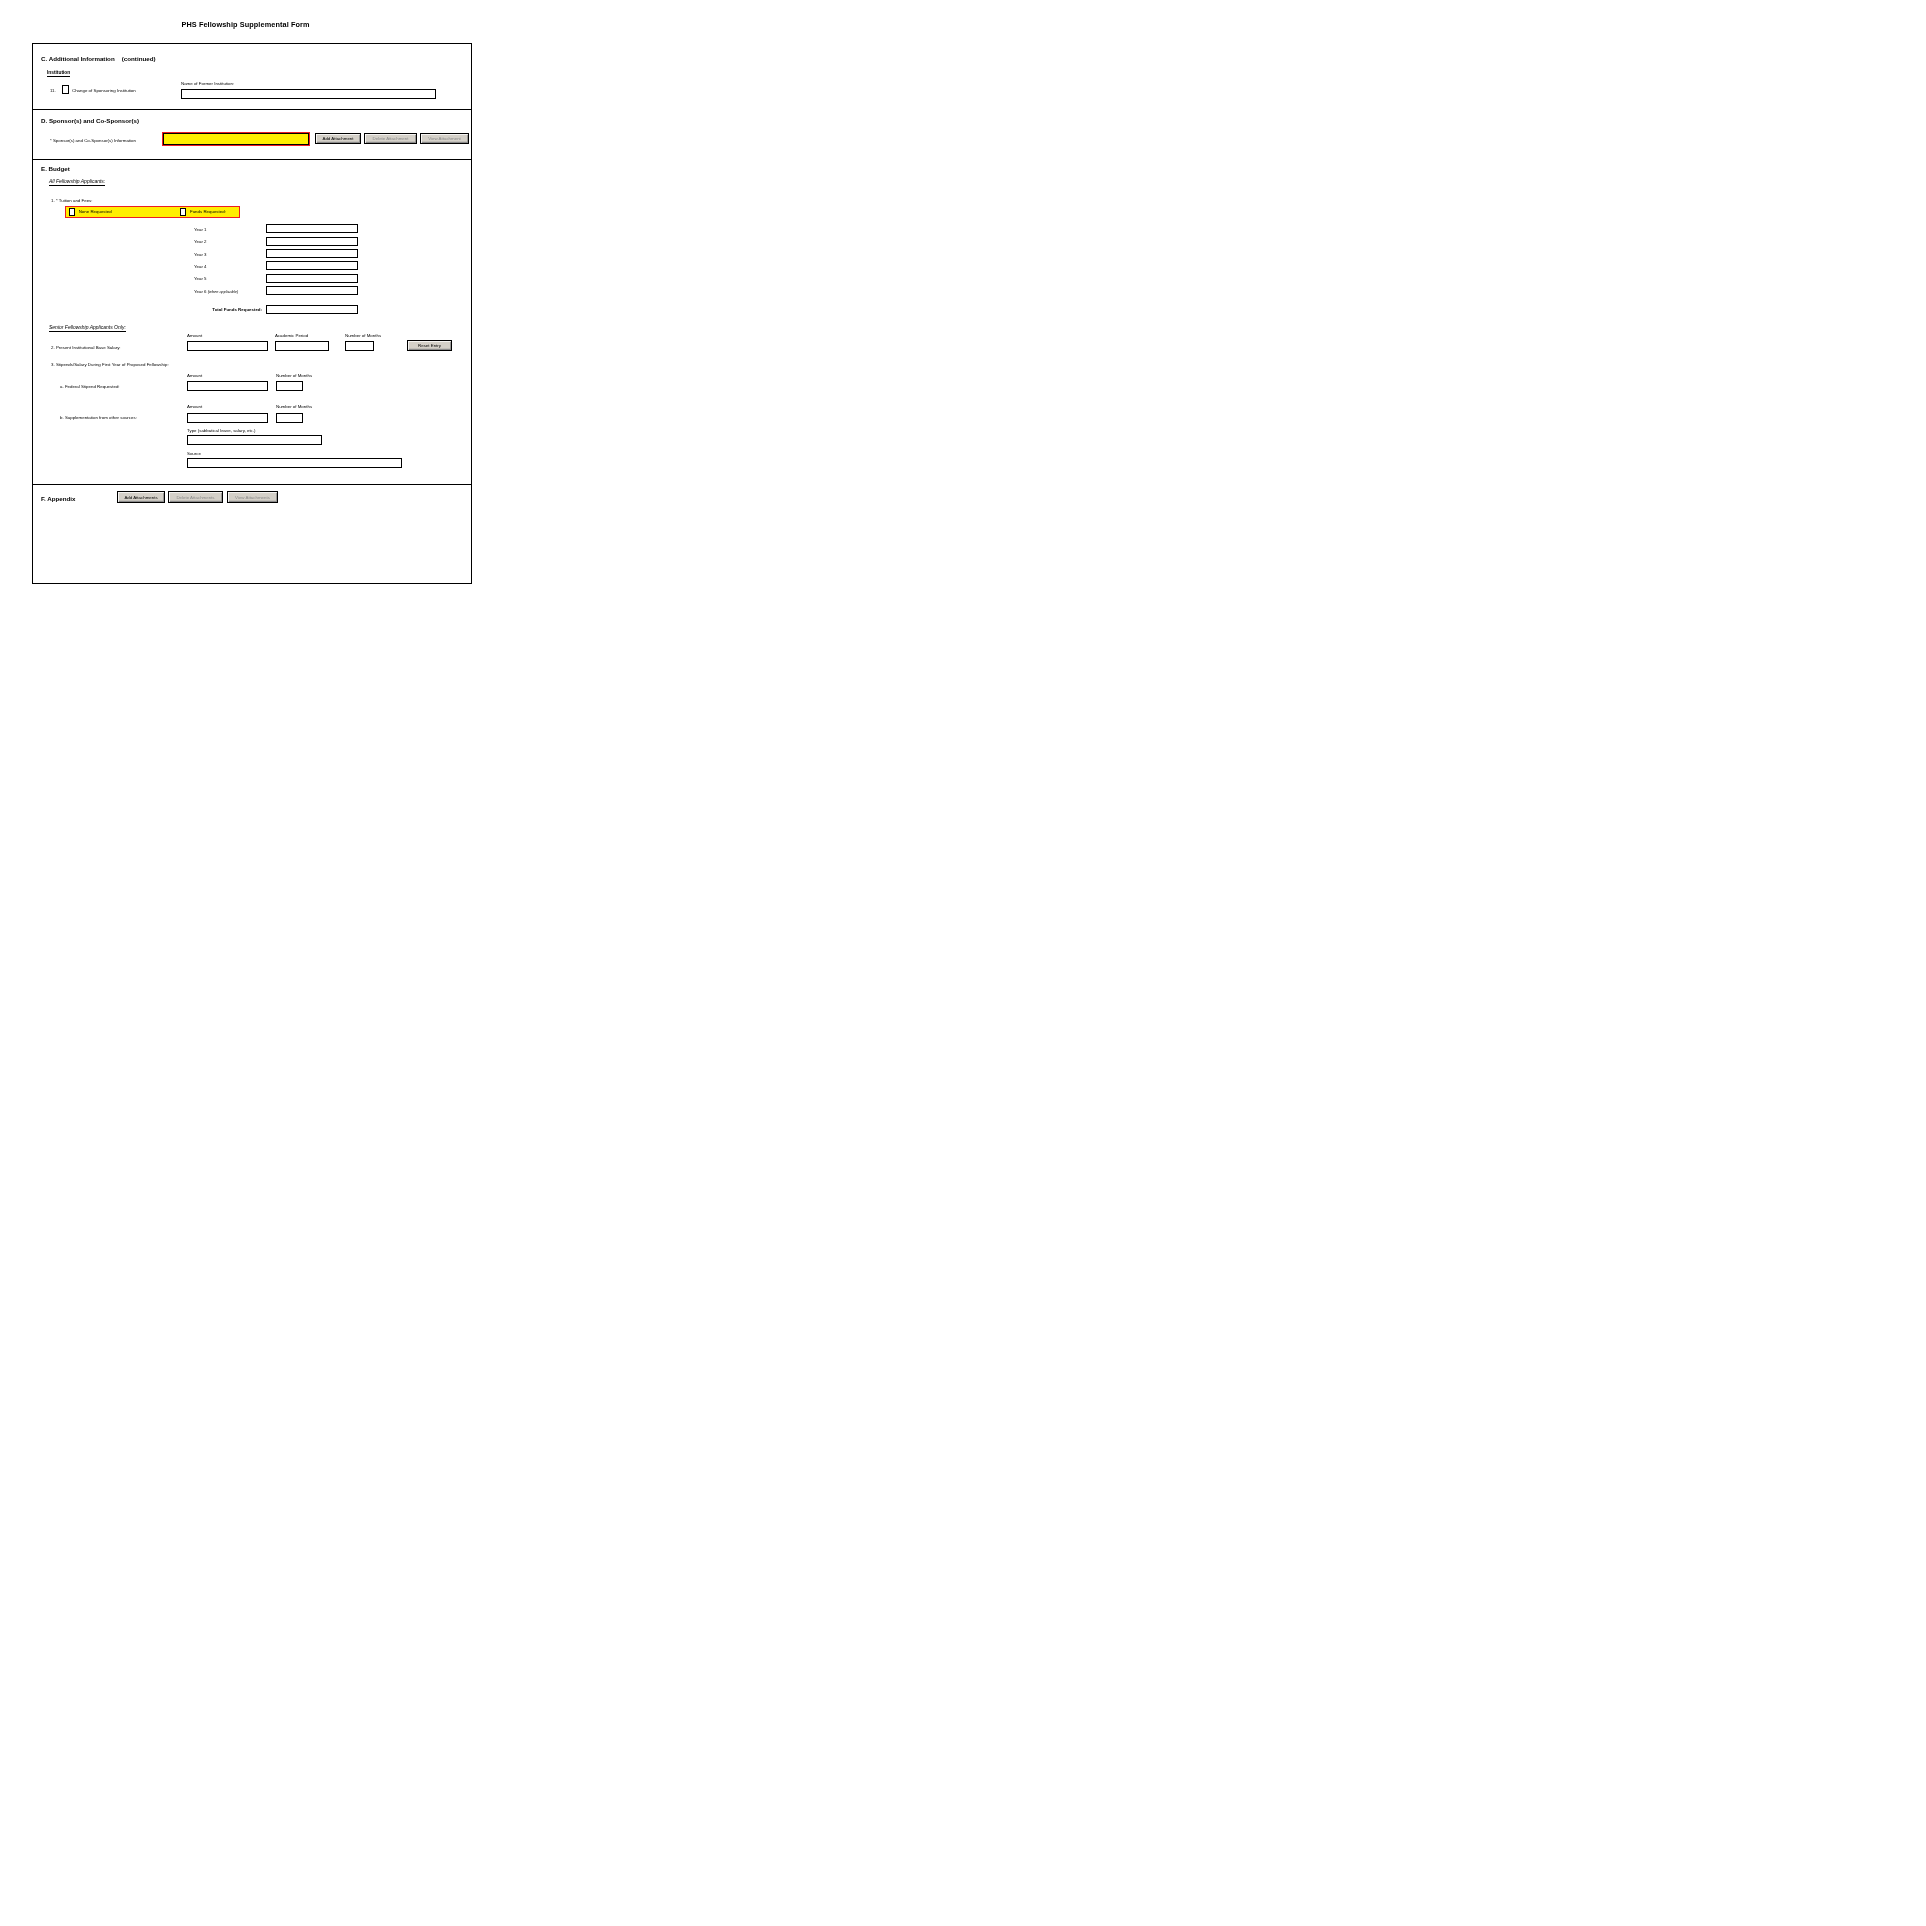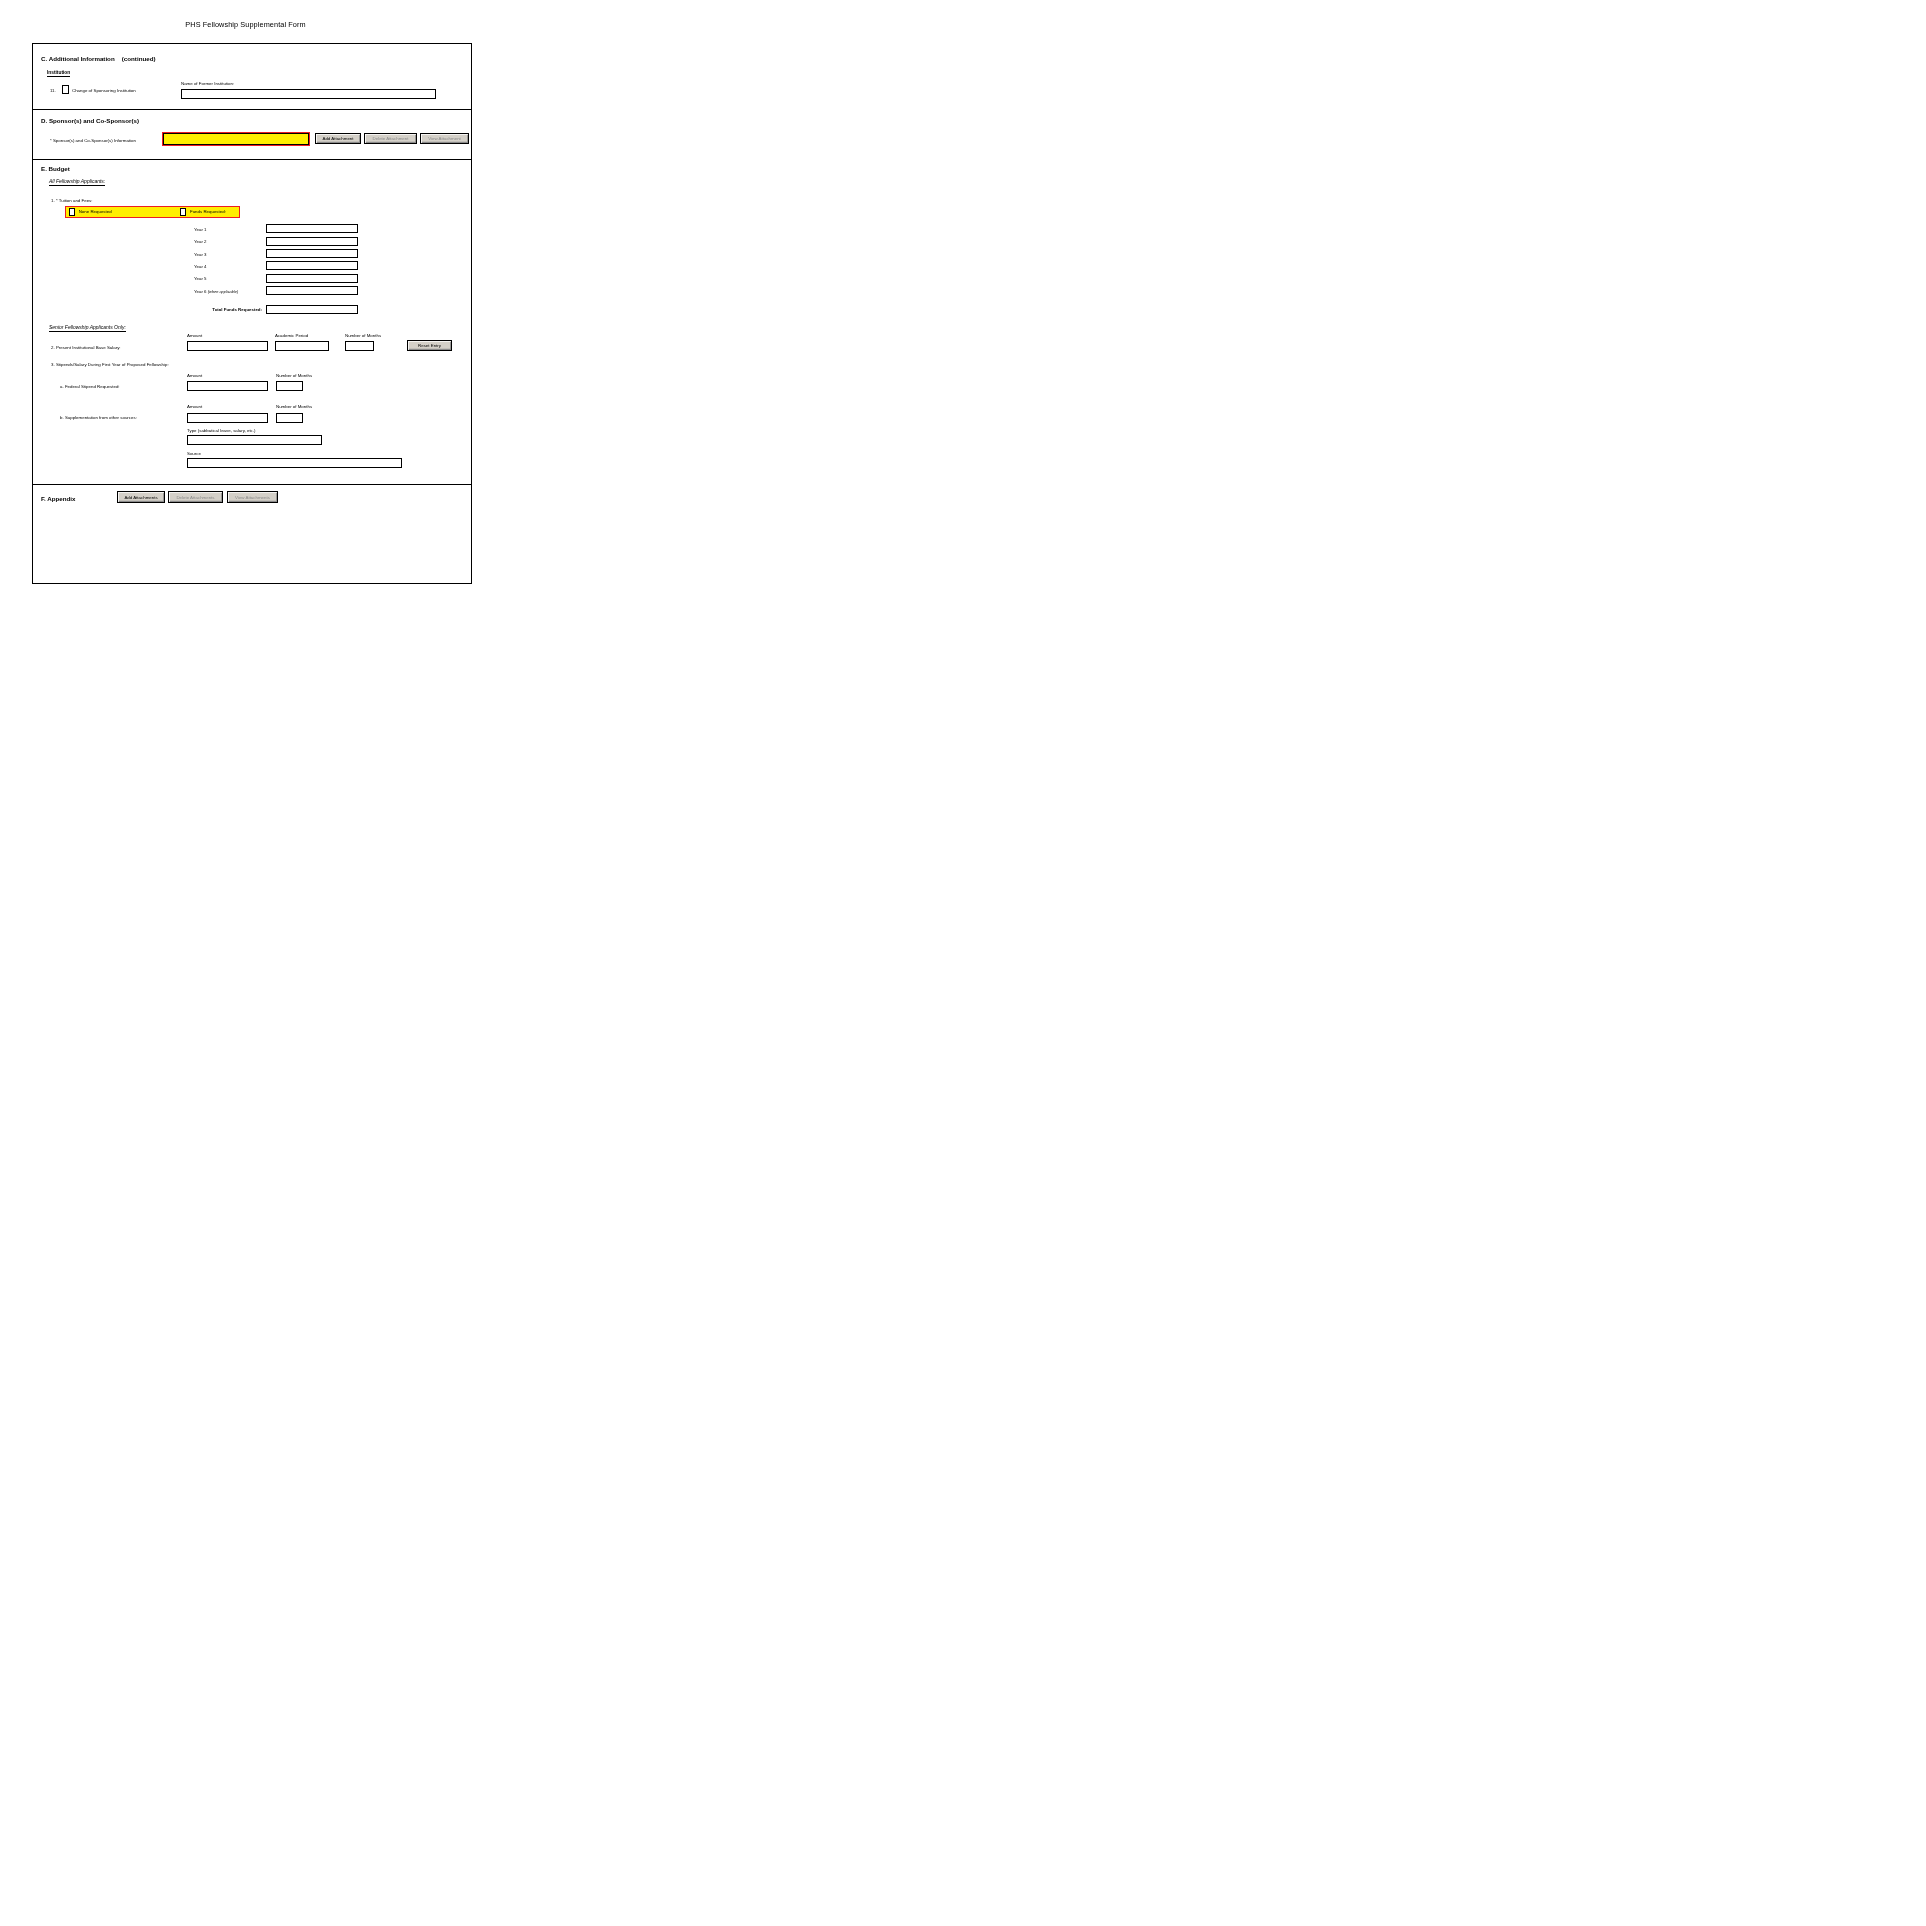--- a/index.html
+++ b/index.html
@@ -3,21 +3,21 @@
 <meta charset="utf-8">
 <style>
   html,body { margin:0; padding:0; background:#ffffff; }
   .page {
     position:relative; width:491px; height:636px; background:#ffffff;
     font-family:"Liberation Sans","DejaVu Sans",sans-serif; color:#000;
     overflow:hidden;
   }
   .page-title {
     position:absolute; left:0; top:20px; width:100%; text-align:center;
-    font-size:7.3px; font-weight:normal; letter-spacing:0.1px;
+    font-size:7.3px; font-weight:bold; letter-spacing:0.1px;
   }
   .outer-box {
     position:absolute; left:32px; top:43px; width:438px; height:539px;
     border:0.8px solid #000;
   }
   .divider { position:absolute; left:32px; width:440px; height:0.8px; background:#000; }
   .sec-title { position:absolute; font-size:6.2px; font-weight:bold; white-space:nowrap; }
   .sub-head  { position:absolute; font-size:4.8px; font-weight:bold; border-bottom:0.8px solid #000; padding-bottom:0.8px; white-space:nowrap; }
   .ital-head { position:absolute; font-size:5px; font-style:italic; border-bottom:0.8px solid #000; padding-bottom:1.2px; white-space:nowrap; }
   .lbl   { position:absolute; font-size:4.4px; white-space:nowrap; }

